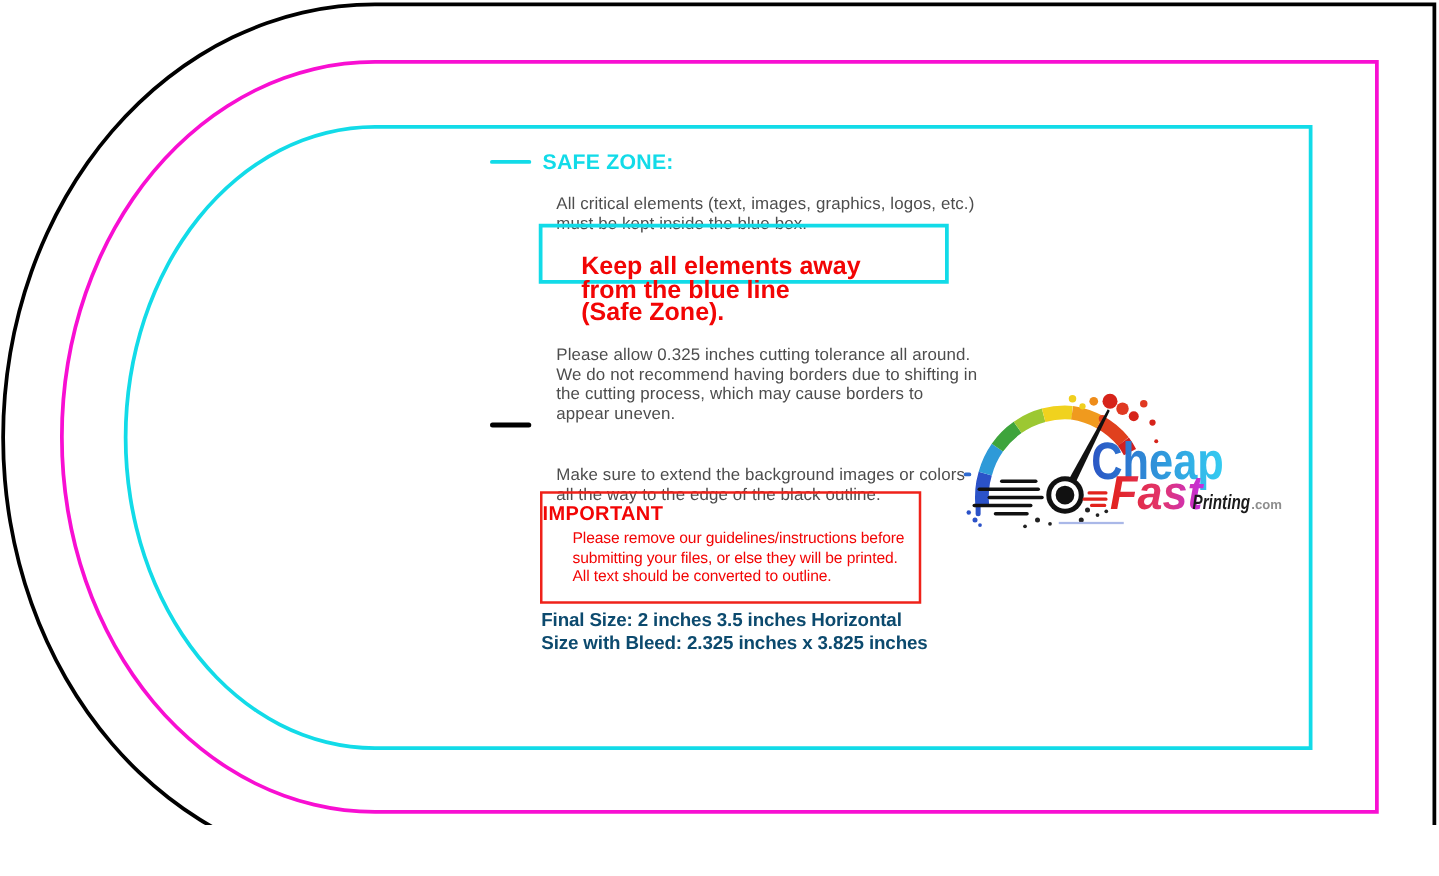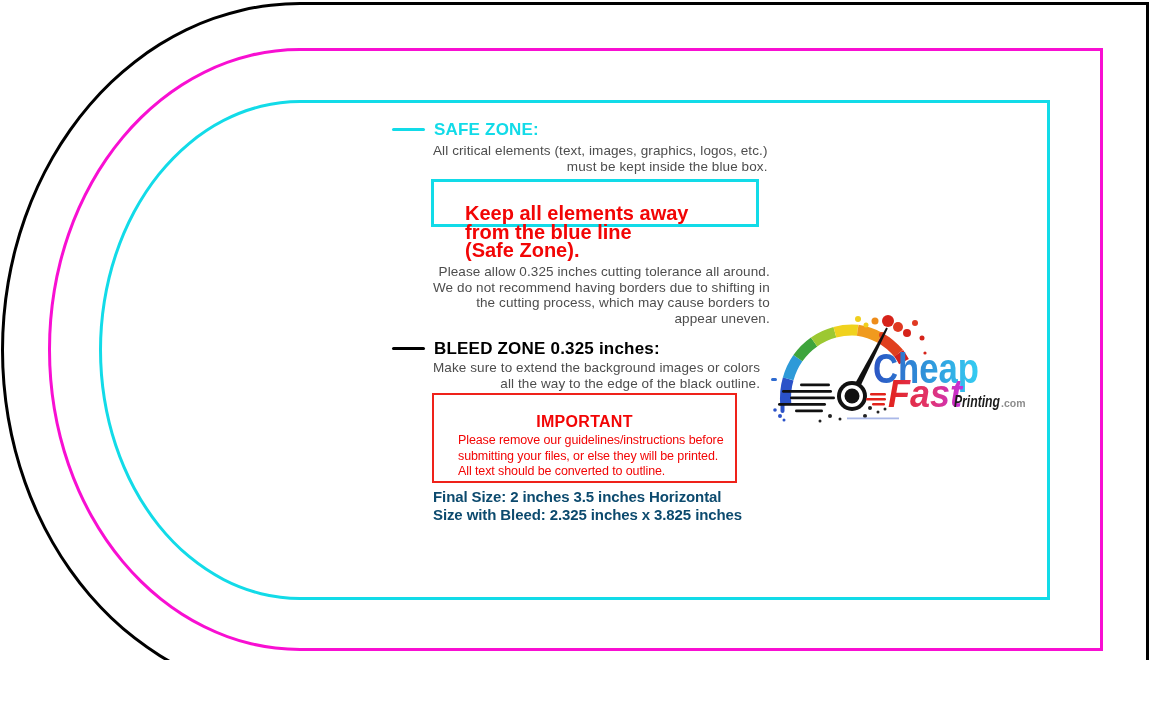--- a/index.html
+++ b/index.html
@@ -39,41 +39,41 @@
   .legend{position:absolute;left:392px;display:flex;align-items:center;gap:9px;}
   .dash{width:33px;height:3.5px;border-radius:2px;flex:0 0 auto;}
   .dash-cyan{background:var(--cyan);}
   .dash-magenta{background:var(--magenta);}
   .dash-black{background:#000;}
   .zone-h{margin:0;font-size:17px;font-weight:bold;letter-spacing:.2px;line-height:21px;}
   .h-cyan{color:var(--cyan);}
   .h-magenta{color:var(--magenta);}
   .h-black{color:#000;}
   .zone-body{
-    position:absolute;left:433px;margin:0;
+    position:absolute;left:433px;margin:12px;
     font-size:13.5px;line-height:15.5px;color:var(--gray-text);
-    white-space:pre-line;letter-spacing:.1px;text-align:right;
+    white-space:pre-line;letter-spacing:.1px;
   }
   
   .callout-cyan{
     position:absolute;left:431px;top:179px;width:328px;height:48px;
     border:3px solid var(--cyan);
   }
   .callout-cyan p{
     margin:17px;padding:5px 8px 0 14px;
     color:var(--red);font-weight:bold;font-size:20px;line-height:18.5px;
     white-space:pre-line;
   }
   
   .important-box{
     position:absolute;left:432px;top:393px;width:305px;height:90px;
     border:2px solid var(--red-border);
   }
   .important-box h3{
-    margin:18px 0 2px;text-align:center;
+    margin:8px 0 2px;text-align:left;
     color:var(--red);font-size:16px;font-weight:bold;letter-spacing:.3px;
   }
   .important-box p{
     margin:0;padding-left:24px;
     color:var(--red);font-size:12.5px;line-height:15.5px;letter-spacing:-.1px;
     white-space:pre-line;
   }
   
   .size-info{position:absolute;left:433px;top:488px;color:#0c4a6e;}
   .size-info div{font-size:15px;font-weight:bold;line-height:17.5px;letter-spacing:-.1px;}
@@ -106,21 +106,20 @@
 (Safe Zone).</p>
   </div>
 
   <p class="zone-body" style="top:264px;">Please allow 0.325 inches cutting tolerance all around.
 We do not recommend having borders due to shifting in
 the cutting process, which may cause borders to
 appear uneven.</p>
 
   <div class="legend" style="top:338px;">
     <span class="dash dash-black"></span>
-    <h2 class="zone-h h-black">BLEED ZONE 0.325 inches:</h2>
   </div>
   <p class="zone-body" style="top:360px;">Make sure to extend the background images or colors
 all the way to the edge of the black outline.</p>
 
   <div class="important-box">
     <h3>IMPORTANT</h3>
     <p>Please remove our guidelines/instructions before
 submitting your files, or else they will be printed.
 All text should be converted to outline.</p>
   </div>

